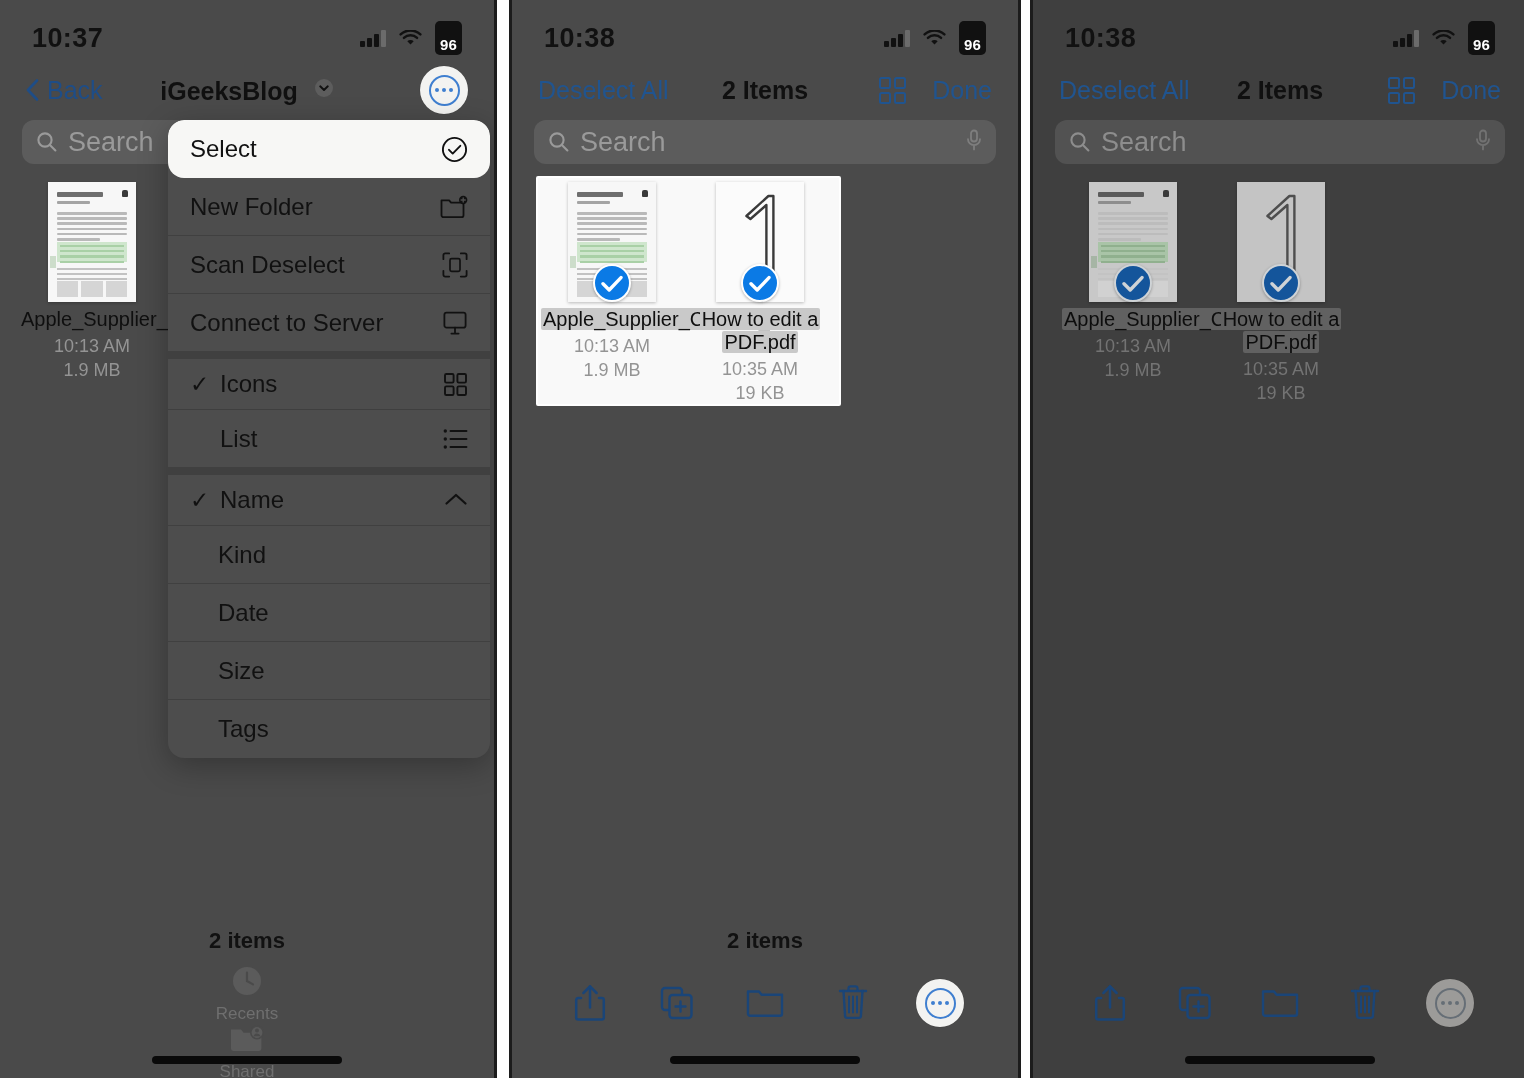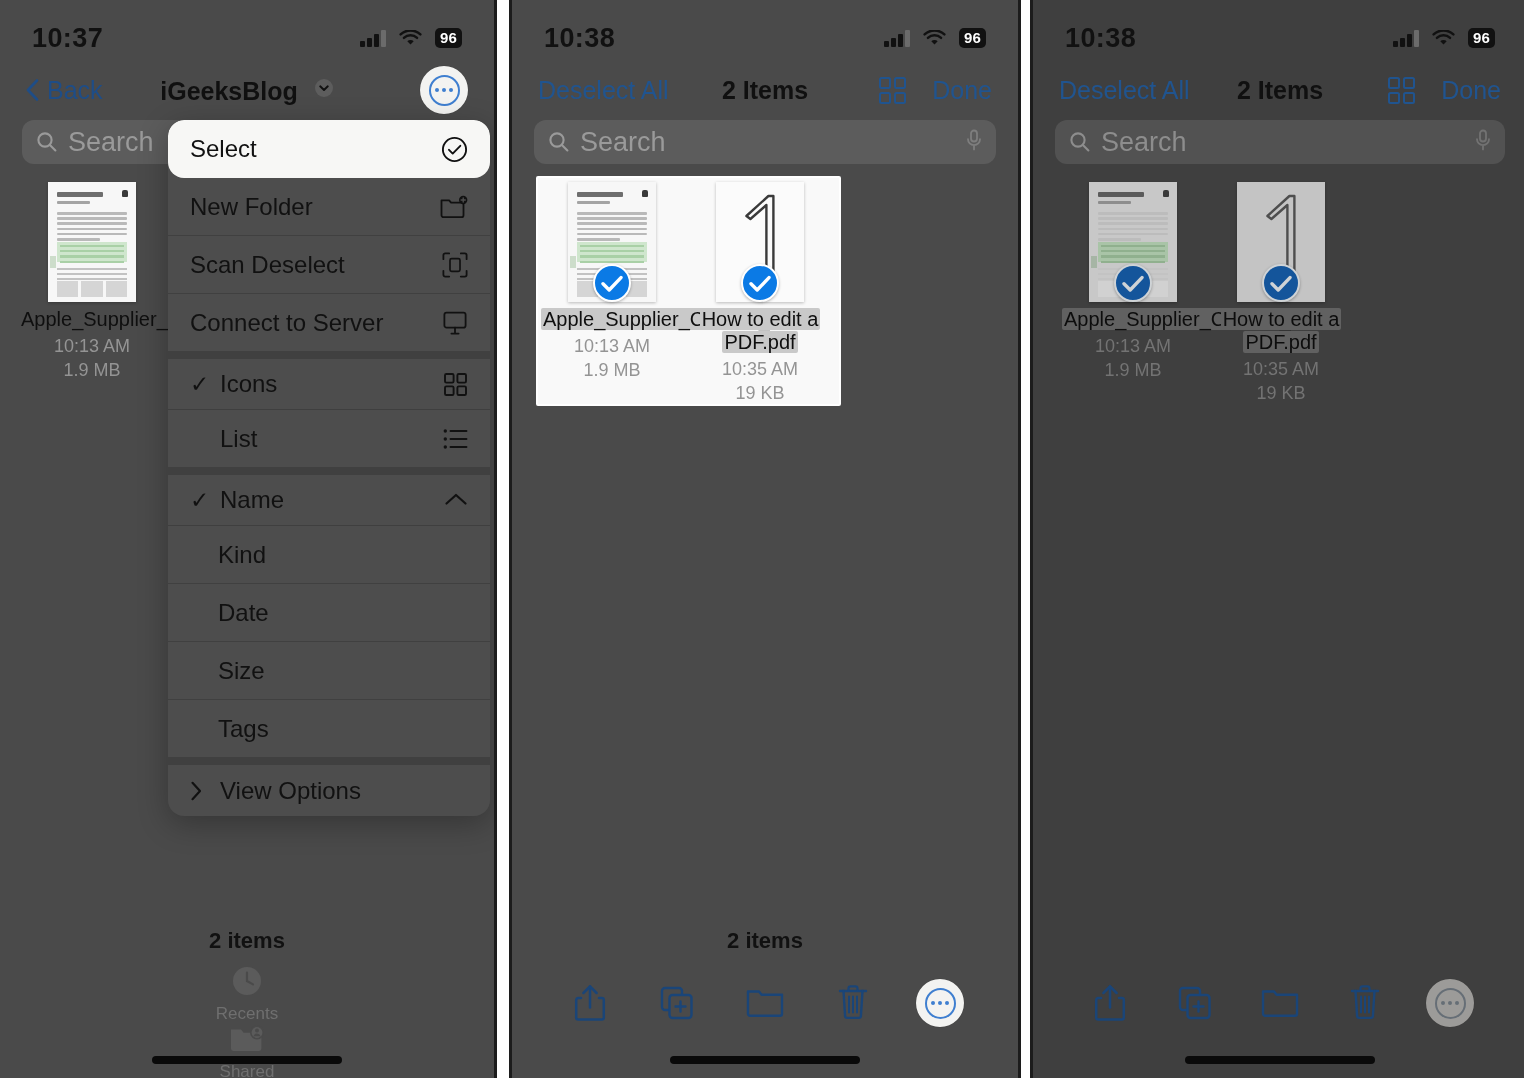--- a/index.html
+++ b/index.html
@@ -47,21 +47,21 @@
   .bars { display: flex; align-items: flex-end; gap: 2.5px; height: 17px; }
   .bars i { display:block; width: 4.5px; background: #111; border-radius: 1px; }
   .bars i:nth-child(1){ height: 6px; }
   .bars i:nth-child(2){ height: 9px; }
   .bars i:nth-child(3){ height: 13px; }
   .bars i:nth-child(4){ height: 17px; background: #6b6b6b; }
   .wifi { width: 23px; height: 17px; position: relative; }
   .wifi svg { display:block; }
   .batt {
     background: #111; color: #fff; font-size: 15px; font-weight: 700;
-    border-radius: 5px; padding: 2px 5px 3px 5px; line-height: 1;
+    border-radius: 5px; padding: 16px 5px 3px 5px; line-height: 1;
     letter-spacing: .2px;
   }
 
   
   .navbar {
     position: absolute; top: 62px; left: 0; right: 0;
     height: 56px;
     display: flex; align-items: center;
     padding: 0 26px;
   }
@@ -451,28 +451,20 @@
       <div class="ctxrow indent">
         <span class="lbl">Date</span>
       </div>
       <div class="ctxrow indent">
         <span class="lbl">Size</span>
       </div>
       <div class="ctxrow indent">
         <span class="lbl">Tags</span>
       </div>
 
-      <div class="ctxrow sep-top">
-        <span class="tick">
-          <svg width="13" height="20" viewBox="0 0 13 20" style="display:block">
-              <path d="M2.5 1.8L10 10l-7.5 8.2" stroke="#111" stroke-width="2.2" fill="none" stroke-linecap="round" stroke-linejoin="round"></path>
-            </svg>
-        </span>
-        <span class="lbl">View Options</span>
-      </div>
     </div>
 
     <div class="items-count">2 items</div>
 
     <div class="tabbar">
       <div class="tab">
         <svg width="34" height="34" viewBox="0 0 34 34">
             <circle cx="17" cy="17" r="14" fill="#5b5b5b"></circle>
             <path d="M17 8.6V17l6 3.4" stroke="#4a4a4a" stroke-width="2.2" fill="none" stroke-linecap="round"></path>
           </svg>

